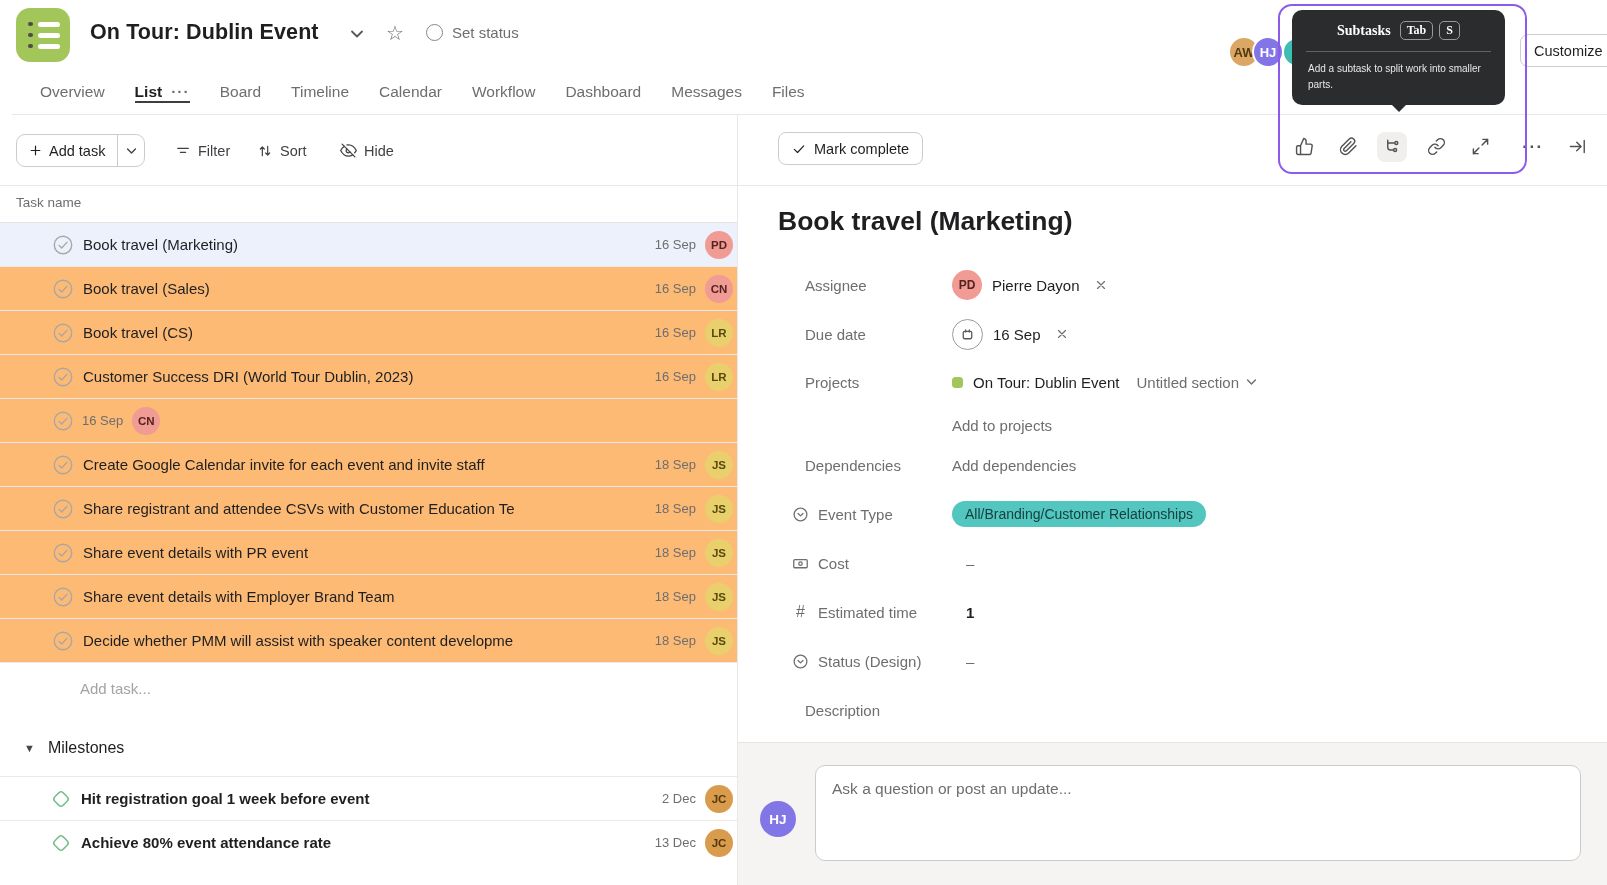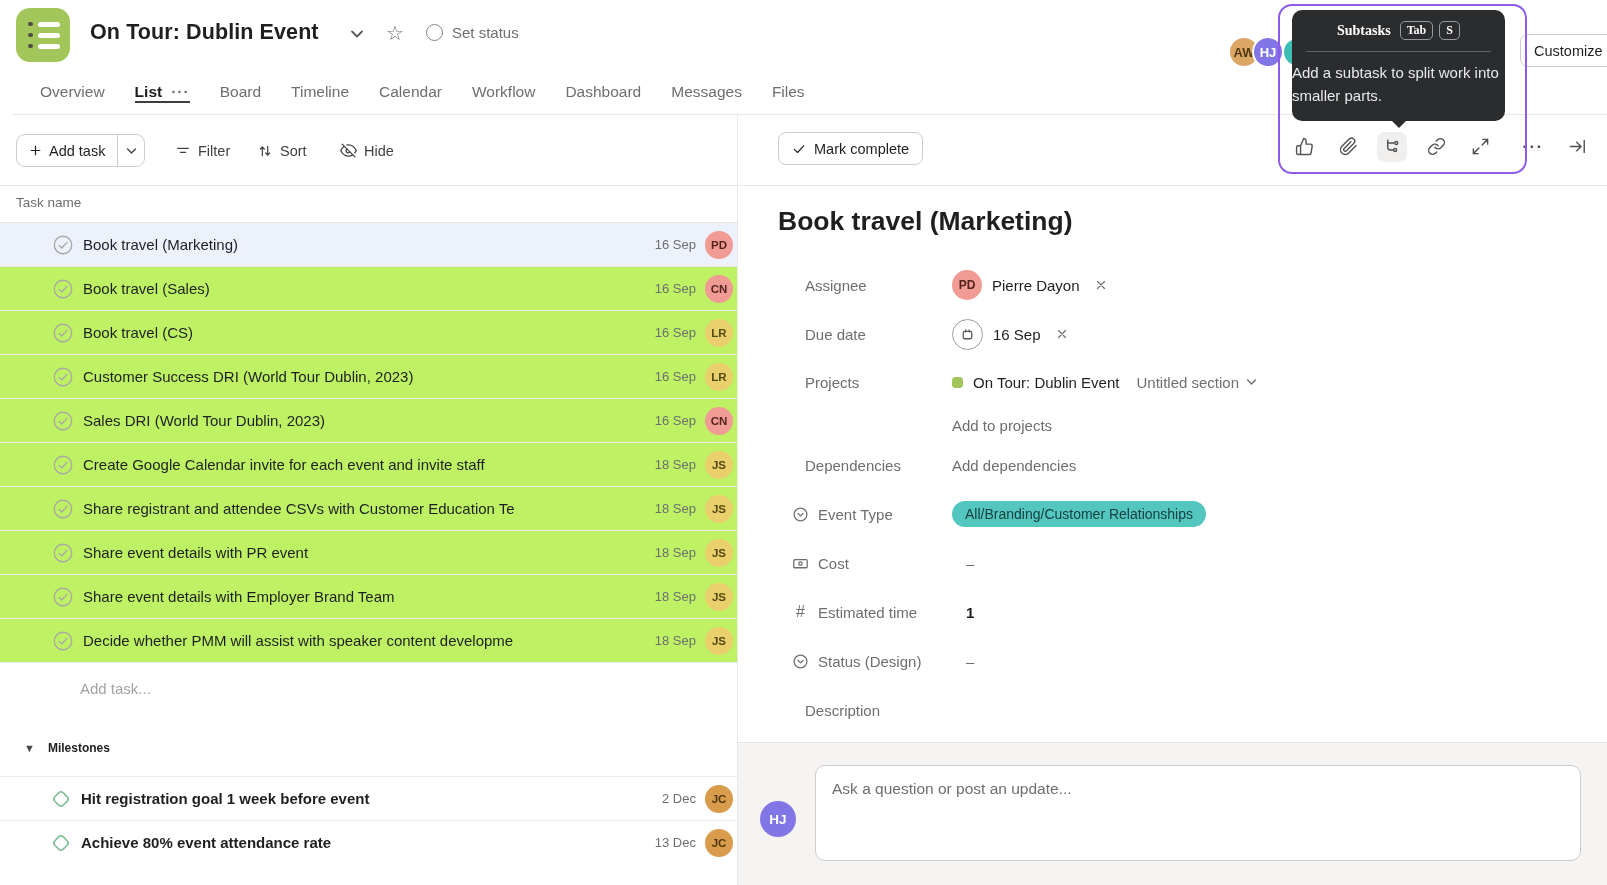--- a/index.html
+++ b/index.html
@@ -36,30 +36,30 @@
   .lp-toolbar { position:absolute; left:0; top:115px; width:737px; height:70px; }
   .add-task-btn { position:absolute; left:16px; top:19px; height:33px; display:flex; align-items:stretch; border:1px solid #CFCBCB; border-radius:9px; background:#fff; }
   .add-task-main { display:flex; align-items:center; gap:7px; padding:0 12px; font-size:14.5px; color:#1E1F21; }
   .add-task-caret { display:flex; align-items:center; justify-content:center; width:27px; border-left:1px solid #CFCBCB; color:#44464A; }
   .tool-item { position:absolute; top:19px; height:33px; display:flex; align-items:center; gap:7px; font-size:14.5px; color:#3F4144; }
   .hdiv { position:absolute; left:0; width:1607px; height:1px; background:#E8E8E8; }
 
   
   .col-header { position:absolute; left:16px; top:195px; font-size:13.5px; color:#6D6E6F; }
   .list-rows { position:absolute; left:0; top:222px; width:737px; border-top:1px solid #E5E3E2; }
-  .task-row { height:44px; display:flex; align-items:center; border-bottom:1px solid #ECEAE9; padding:0 4px 0 52px; background:#bef264; }
+  .task-row { height:44px; display:flex; align-items:center; border-bottom:1px solid #ECEAE9; padding:0 4px 0 52px; background:#fdba74; }
   .task-row.selected { background:#EDF1FC; }
   .check-circle { color:#A9A7A5; width:22px; height:22px; flex:0 0 auto; }
   .task-name { flex:1; margin-left:9px; font-size:15px; color:#1E1F21; white-space:nowrap; overflow:hidden; }
   .task-date { font-size:13px; color:#6D6E6F; margin:0 9px 0 8px; white-space:nowrap; }
   .avatar.sm { width:28px; height:28px; font-size:11.5px; flex:0 0 auto; }
   .addtask-row { position:absolute; left:80px; top:666px; height:44px; display:flex; align-items:center; font-size:15px; color:#A5A3A1; }
   .ms-header { position:absolute; left:0; top:724px; width:737px; height:48px; display:flex; align-items:center; padding-left:24px; gap:13px; }
   .ms-caret { font-size:11px; color:#47484A; }
-  .ms-title { font-size:12px; font-weight:700; }
+  .ms-title { font-size:16px; font-weight:400; }
   .ms-rows { position:absolute; left:0; top:776px; width:737px; }
   .ms-row { height:44px; display:flex; align-items:center; border-top:1px solid #ECEAE9; padding:0 4px 0 50px; }
   .ms-diamond { width:22px; height:22px; color:#7CBE92; flex:0 0 auto; }
   .ms-name { flex:1; margin-left:9px; font-size:15px; font-weight:700; white-space:nowrap; overflow:hidden; }
 
   
   .right-panel-border { position:absolute; left:737px; top:115px; width:1px; height:770px; background:#E8E8E8; }
   .mark-complete { position:absolute; left:778px; top:132px; height:33px; display:flex; align-items:center; gap:8px; padding:0 13px; border:1px solid #CFCBCB; border-radius:8px; background:#fff; font-size:14.5px; color:#1E1F21; }
   .hdr-icons { position:absolute; top:130px; height:33px; display:flex; align-items:center; color:#505254; }
   .hicon { width:30px; height:30px; display:flex; align-items:center; justify-content:center; border-radius:8px; margin:0 7px; }
@@ -91,21 +91,21 @@
   .comment-box textarea { width:100%; height:100%; border:none; outline:none; resize:none; background:transparent; font-family:"Liberation Sans", sans-serif; font-size:15.5px; padding:14px 16px; color:#1E1F21; }
   .comment-box textarea::placeholder { color:#6D6E6F; }
 
   
   .anno-rect { position:absolute; left:1278px; top:4px; width:249px; height:170px; border:2.5px solid #8D5BEA; border-radius:14px; z-index:60; pointer-events:none; }
   .tooltip { position:absolute; left:1292px; top:10px; width:213px; background:#2B2C2E; border-radius:10px; padding:11px 0 13px; z-index:50; }
   .tt-titlerow { display:flex; align-items:center; justify-content:center; gap:6px;font-family:Liberation Serif, serif; }
   .tt-title { color:#fff; font-size:14px; font-weight:600; margin-right:3px; }
   .keycap { border:1.5px solid #97999C; border-radius:5px; padding:1px 6px; font-size:12px; font-weight:600; color:#fff; }
   .tt-div { height:1px; background:#606265; margin:11px 14px 0; }
-  .tt-body { padding:9px 0 0; color:#E7E8E9; font-size:15px; line-height:1.55; }
+  .tt-body { padding:9px 16px 0; color:#E7E8E9; font-size:10px; line-height:1.55; }
   .tt-pointer { position:absolute; left:50%; bottom:-7px; margin-left:-8px; width:0; height:0; border-left:8px solid transparent; border-right:8px solid transparent; border-top:8px solid #2B2C2E; }
 </style>
 </head>
 <body>
 
 <div class="app">
 
   <div class="topbar">
     <div class="app-icon">
       <div class="li-row">
@@ -247,21 +247,20 @@
         </svg>
       <span class="task-name">Customer Success DRI (World Tour Dublin, 2023)</span>
       <span class="task-date">16 Sep</span>
       <span class="avatar sm" style="background: rgb(233, 208, 108); color: rgb(86, 74, 19);">LR</span>
     </div>
     <div class="task-row">
       <svg class="ic check-circle" viewBox="0 0 24 24">
           <circle cx="12" cy="12" r="9.5" stroke-width="1.5"></circle>
           <path d="M7.7 12.4l2.9 2.9 5.7-6.2" stroke-width="1.5"></path>
         </svg>
-      <span class="task-name">Sales DRI (World Tour Dublin, 2023)</span>
       <span class="task-date">16 Sep</span>
       <span class="avatar sm" style="background: rgb(240, 155, 147); color: rgb(85, 35, 31);">CN</span>
     </div>
     <div class="task-row">
       <svg class="ic check-circle" viewBox="0 0 24 24">
           <circle cx="12" cy="12" r="9.5" stroke-width="1.5"></circle>
           <path d="M7.7 12.4l2.9 2.9 5.7-6.2" stroke-width="1.5"></path>
         </svg>
       <span class="task-name">Create Google Calendar invite for each event and invite staff</span>
       <span class="task-date">18 Sep</span>

